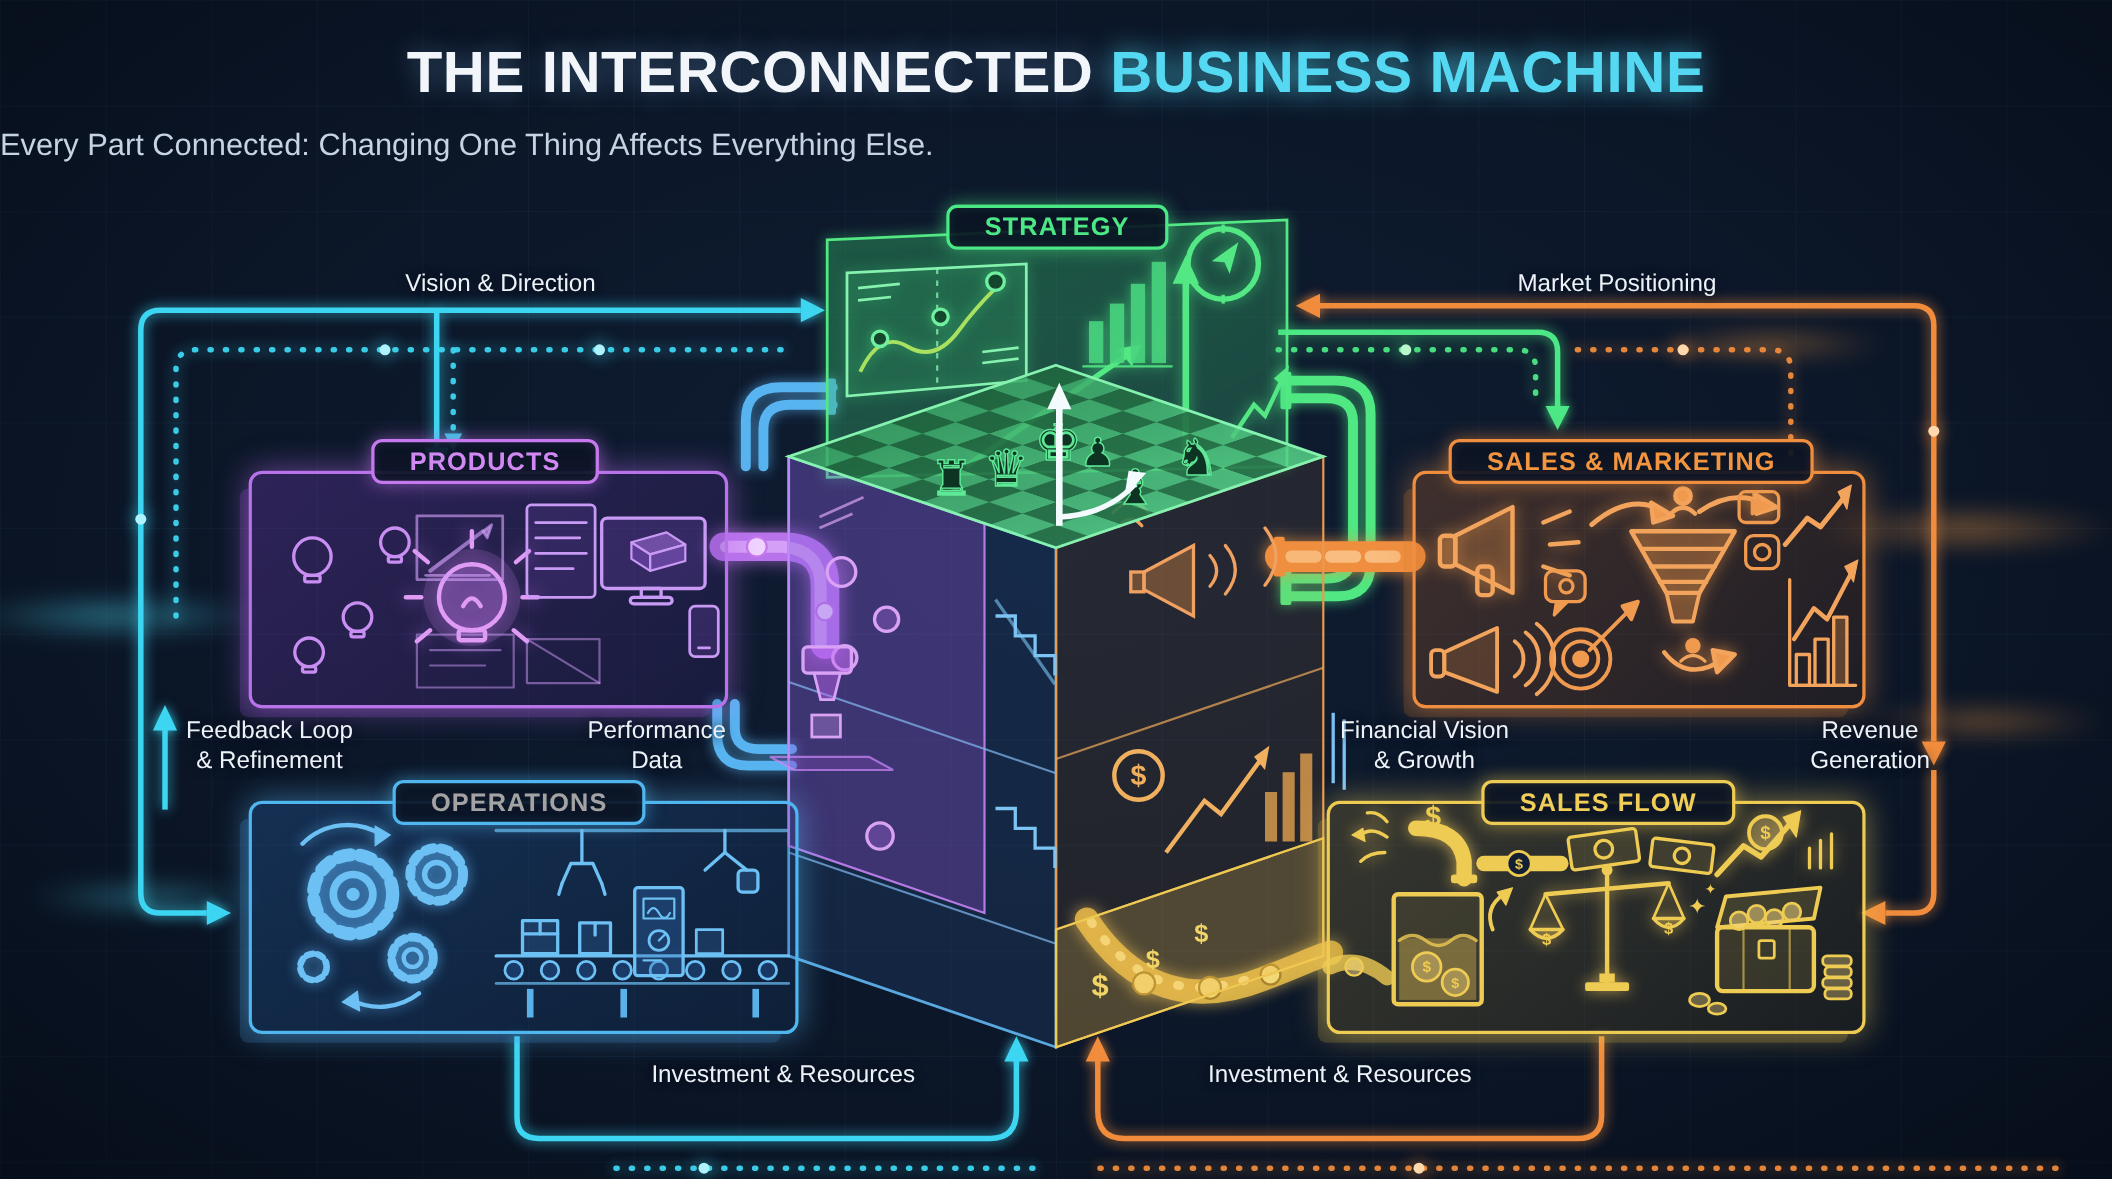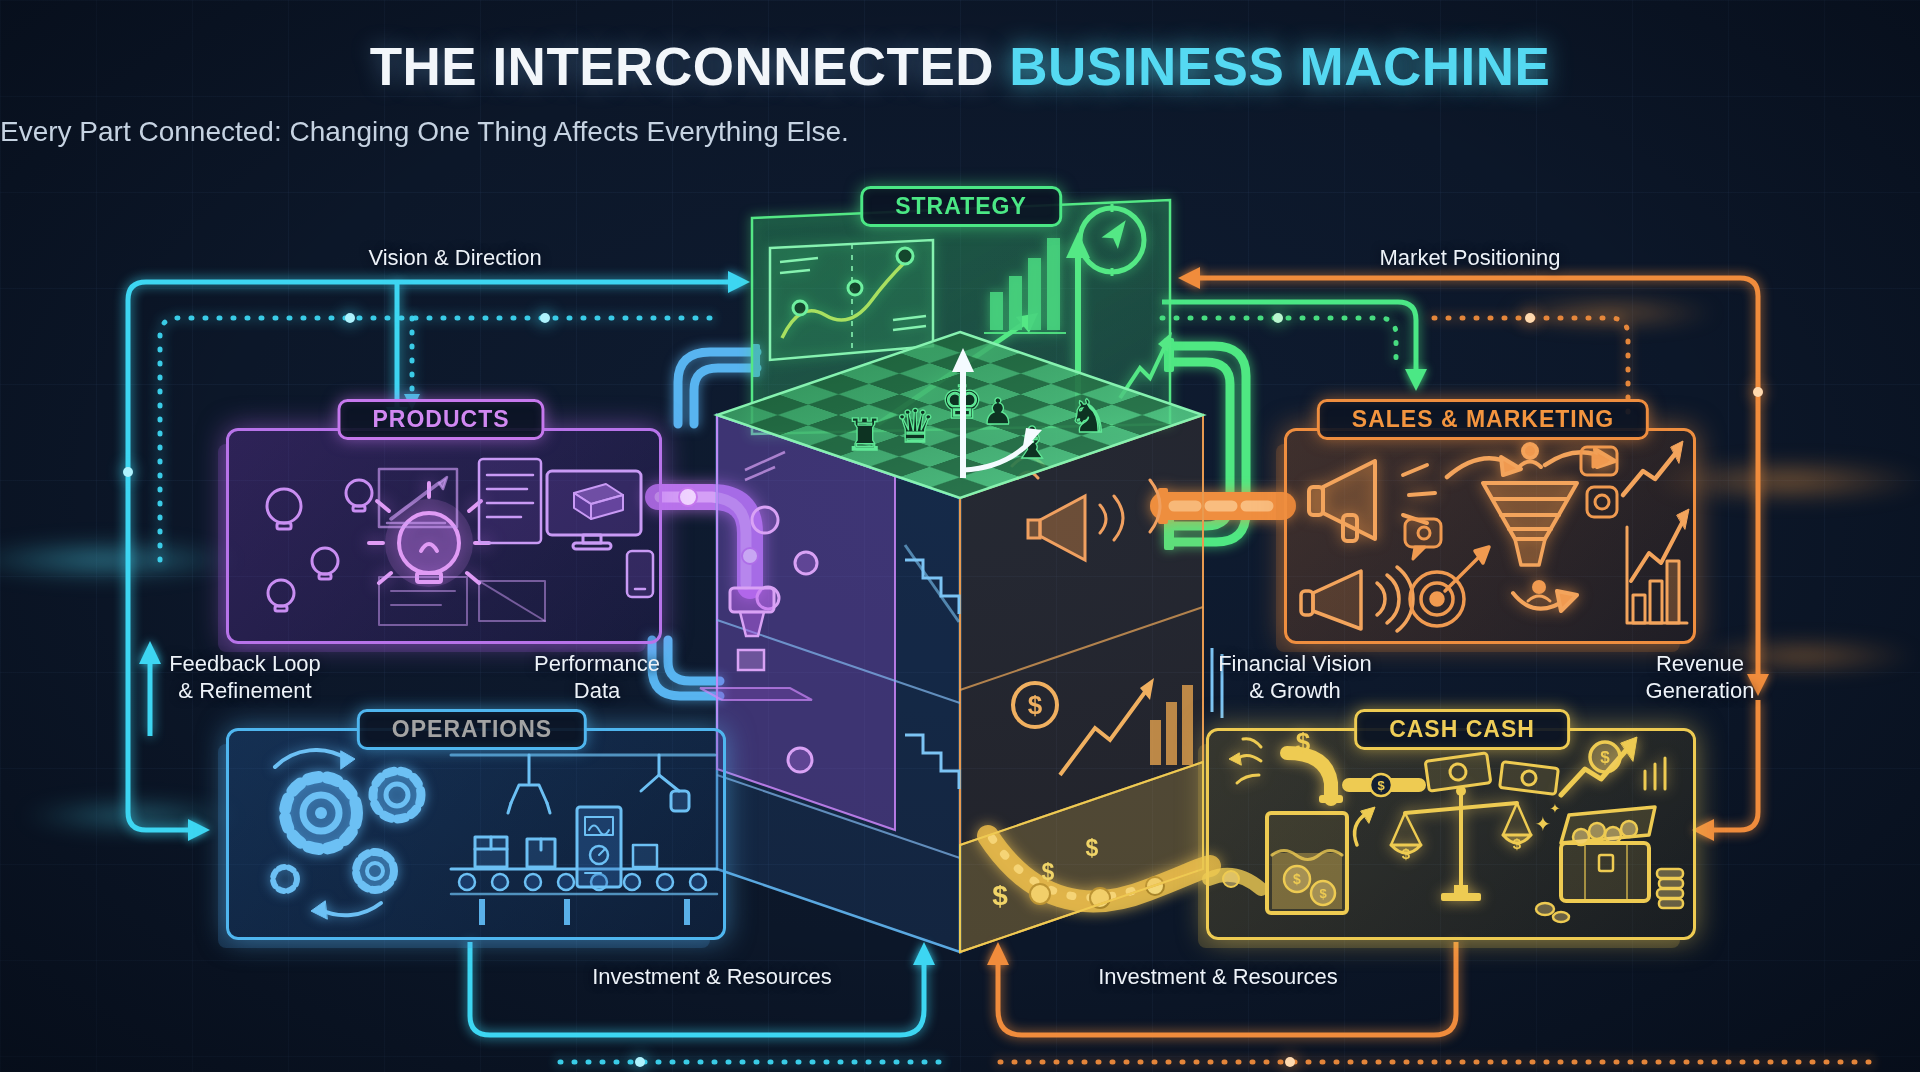--- a/index.html
+++ b/index.html
@@ -309,21 +309,21 @@
   <span>THE INTERCONNECTED</span>
   <span> </span>
   <span class="accent">BUSINESS MACHINE</span>
 </div>
 <div id="subtitle">Every Part Connected: Changing One Thing Affects Everything Else.</div>
 
 <div class="chip chip-strategy">STRATEGY</div>
 <div class="chip chip-products">PRODUCTS</div>
 <div class="chip chip-sales">SALES &amp; MARKETING</div>
 <div class="chip chip-operations">OPERATIONS</div>
-<div class="chip chip-cashflow">CASH CASH</div>
+<div class="chip chip-cashflow">SALES FLOW</div>
 
 <div class="clabel" style="left:455px;top:244px;">Vision &amp; Direction</div>
 <div class="clabel" style="left:1470px;top:244px;">Market Positioning</div>
 <div class="clabel" style="left:245px;top:650px;">
   <div>Feedback Loop</div>
   <div>&amp; Refinement</div>
 </div>
 <div class="clabel" style="left:597px;top:650px;">
   <div>Performance</div>
   <div>Data</div>

